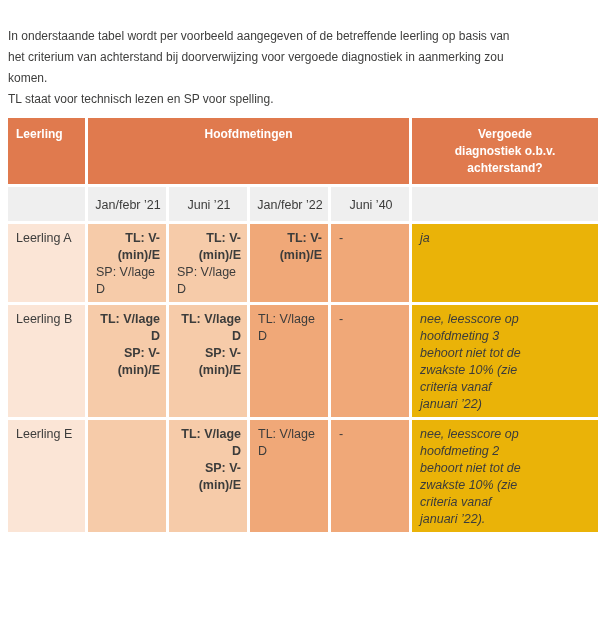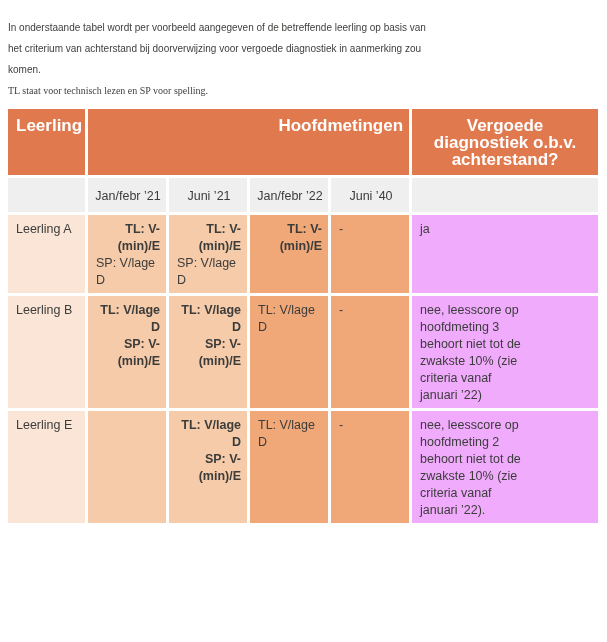--- a/index.html
+++ b/index.html
@@ -4,71 +4,71 @@
 <style>
   * { margin: 0; padding: 0; box-sizing: border-box; }
   html, body {
     width: 607px; height: 642px;
     background: #ffffff;
     overflow: hidden;
     font-family: "Liberation Sans", sans-serif;
     color: #3C3C3B;
   }
   .intro {
-    margin: 17px 6px 0 8px;
-    font-size: 10px;
+    margin: 26px 6px 0 8px;
+    font-size: 12px;
     line-height: 21px;
     white-space: pre-line;
     color: #3E3E3D;
   }
   table.main {
     margin: 5px 0 0 5px;
     border-collapse: separate;
     border-spacing: 3px;
     table-layout: fixed;
     width: 596px;
     font-size: 12.5px;
   }
   td, th { vertical-align: top; overflow: hidden; }
   thead th {
     background: #E07A4E;
     color: #ffffff;
     font-weight: bold;
-    font-size: 17px;
+    font-size: 12px;
     line-height: 17px;
     padding: 8px 6px 4px 6px;
   }
   th.h-leerling { text-align: left; padding-left: 8px; height: 66px; }
-  th.h-hoofd   { text-align: right; }
+  th.h-hoofd   { text-align: center; }
   th.h-vergoede{ text-align: center; white-space: pre-line; margin-left: 44px; }
   tr.subhead td {
     background: #EFEFEF;
     color: #3C3C3B;
     text-align: center;
     font-size: 12.5px;
     height: 34px;
     padding: 6px 2px 4px 4px;
     vertical-align: middle;
   }
   tbody td { padding: 6px 6px 4px 8px; line-height: 17px; }
   td.c-name    { background: #FBE5D6; }
   td.c-measure.early { background: #F6CBA9; }
   td.c-measure.late  { background: #F0A878; }
-  td.c-verdict { background: #f0abfc; white-space: pre-line; }
+  td.c-verdict { background: #eab308; white-space: pre-line; font-style: italic; }
   .bold { font-weight: bold; text-align: right; }
   tbody tr.r-short  { height: 46px; border-radius: 19px; }
   tbody tr.r-tall   { height: 112px; }
 </style>
 </head>
 <body>
 
 <div class="intro">In onderstaande tabel wordt per voorbeeld aangegeven of de betreffende leerling op basis van
 het criterium van achterstand bij doorverwijzing voor vergoede diagnostiek in aanmerking zou
 komen.</div>
-<div class="intro" style="margin-top:0;font-family:Liberation Serif, serif;">TL staat voor technisch lezen en SP voor spelling.</div>
+<div class="intro" style="margin-top:0;">TL staat voor technisch lezen en SP voor spelling.</div>
 
 <table class="main">
   <colgroup>
     <col style="width:77px">
       <col style="width:78px">
       <col style="width:78px">
     <col style="width:78px">
       <col style="width:78px">
       <col style="width:186px">
   </colgroup>

